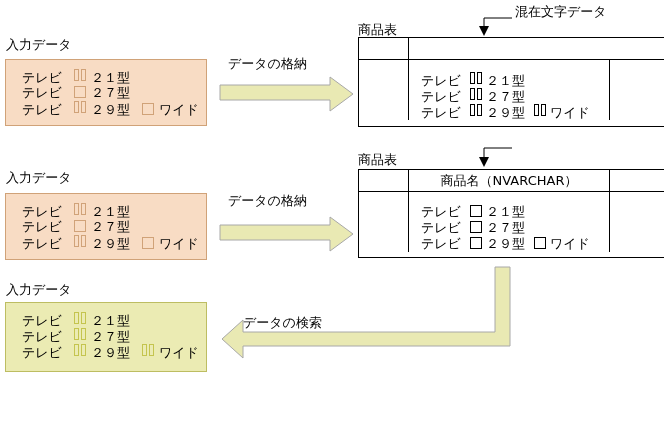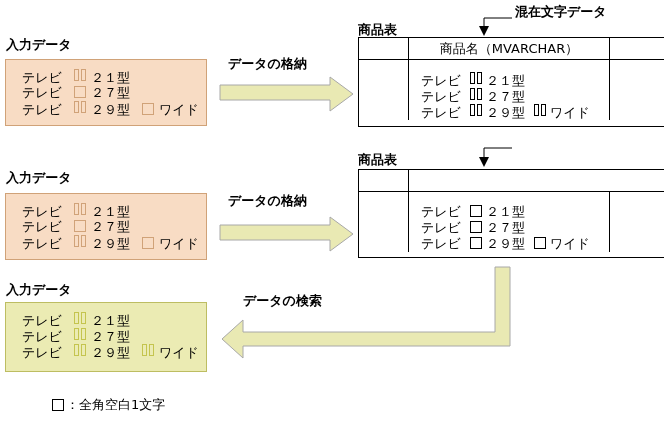--- a/index.html
+++ b/index.html
@@ -2,21 +2,21 @@
 <html style="--peach-fill: #f8dcc4; --peach-border: #d0a278; --peach-mark: #d0a278; --green-fill: #ebebb3; --green-border: #bdbd62; --green-mark: #c4c44e; --arrow-fill: #e9e9b3; --arrow-stroke: #a8a8a8;"><head>
 <meta charset="utf-8">
 <style>
   html,body{margin:0;padding:0;background:#fff;}
   #canvas{
     position:relative;width:664px;height:440px;background:#fff;overflow:hidden;
     font-family:"DejaVu Sans","Liberation Sans",sans-serif;
     font-size:13px;color:#000;line-height:1;
   }
   .abs{position:absolute;}
-  .lbl{white-space:nowrap;font-weight:bold;}
+  .lbl{white-space:nowrap;}
   
   .databox{box-sizing:border-box;border:1px solid;padding:9px 0 0 16px;}
   .databox.peach{background:var(--peach-fill);border-color:var(--peach-border);--mark:var(--peach-mark);}
   .databox.green{background:var(--green-fill);border-color:var(--green-border);--mark:var(--green-mark);}
   .trow{height:16px;line-height:14px;white-space:nowrap;}
   .trow .txt{display:inline-block;vertical-align:middle;}
   .mark{display:inline-block;vertical-align:middle;margin:0 5px 2px 12px;}
   .mark.hw2 i{display:inline-block;width:5px;height:12px;box-sizing:border-box;
     border:1px solid var(--mark,#000);background:transparent;}
   .mark.hw2 i+i{margin-left:2px;}
@@ -66,21 +66,20 @@
 
   <div class="abs lbl" style="left:228px;top:57px;">データの格納</div>
 
   <div class="abs lbl" style="left:358px;top:23px;">商品表</div>
 
   <div class="abs lbl" style="left:515px;top:5px;">混在文字データ</div>
 
   <div class="abs dtable" style="left:358px;top:37px;width:306px;height:90px;">
     <div class="hrow">
       <div class="c1"></div>
-      <div class="c2">商品名（MVARCHAR）</div>
       <div class="c3"></div>
     </div>
     <div class="drow">
       <div class="c1"></div>
       <div class="c2">
           <div class="trow"><span class="txt">テレビ</span><span class="mark hw2"><i></i><i></i></span><span class="txt">２１型</span></div>
           <div class="trow"><span class="txt">テレビ</span><span class="mark hw2"><i></i><i></i></span><span class="txt">２７型</span></div>
           <div class="trow"><span class="txt">テレビ</span><span class="mark hw2"><i></i><i></i></span><span class="txt">２９型</span><span class="mark hw2"><i></i><i></i></span><span class="txt">ワイド</span></div>
         </div>
       <div class="c3"></div>
@@ -96,20 +95,21 @@
     </div>
 
   <div class="abs lbl" style="left:228px;top:194px;">データの格納</div>
 
   <div class="abs lbl" style="left:358px;top:153px;">商品表</div>
 
 
   <div class="abs dtable" style="left:358px;top:169px;width:306px;height:89px;">
     <div class="hrow">
       <div class="c1"></div>
+      <div class="c2">商品名（NVARCHAR）</div>
       <div class="c3"></div>
     </div>
     <div class="drow">
       <div class="c1"></div>
       <div class="c2">
           <div class="trow"><span class="txt">テレビ</span><span class="mark fw"></span><span class="txt">２１型</span></div>
           <div class="trow"><span class="txt">テレビ</span><span class="mark fw"></span><span class="txt">２７型</span></div>
           <div class="trow"><span class="txt">テレビ</span><span class="mark fw"></span><span class="txt">２９型</span><span class="mark fw"></span><span class="txt">ワイド</span></div>
         </div>
       <div class="c3"></div>
@@ -117,21 +117,18 @@
   </div>
 
   <div class="abs lbl" style="left:6px;top:283px;">入力データ</div>
 
   <div class="abs databox green" style="left:5px;top:302px;width:202px;height:70px;">
       <div class="trow"><span class="txt">テレビ</span><span class="mark hw2"><i></i><i></i></span><span class="txt">２１型</span></div>
       <div class="trow"><span class="txt">テレビ</span><span class="mark hw2"><i></i><i></i></span><span class="txt">２７型</span></div>
       <div class="trow"><span class="txt">テレビ</span><span class="mark hw2"><i></i><i></i></span><span class="txt">２９型</span><span class="mark hw2"><i></i><i></i></span><span class="txt">ワイド</span></div>
     </div>
 
-  <div class="abs lbl" style="left:243px;top:294px;">データの検索</div>
+  <div class="abs lbl" style="left:243px;top:316px;">データの検索</div>
 
   <div class="abs" style="left:6px;top:395px;">
-    <div class="legend-row">
-      <span class="legend-label"></span><span><span class="mark fw"></span><span class="txt">：全角空白1文字</span></span>
-    </div>
   </div>
 
 </div>
 
 </body></html>

